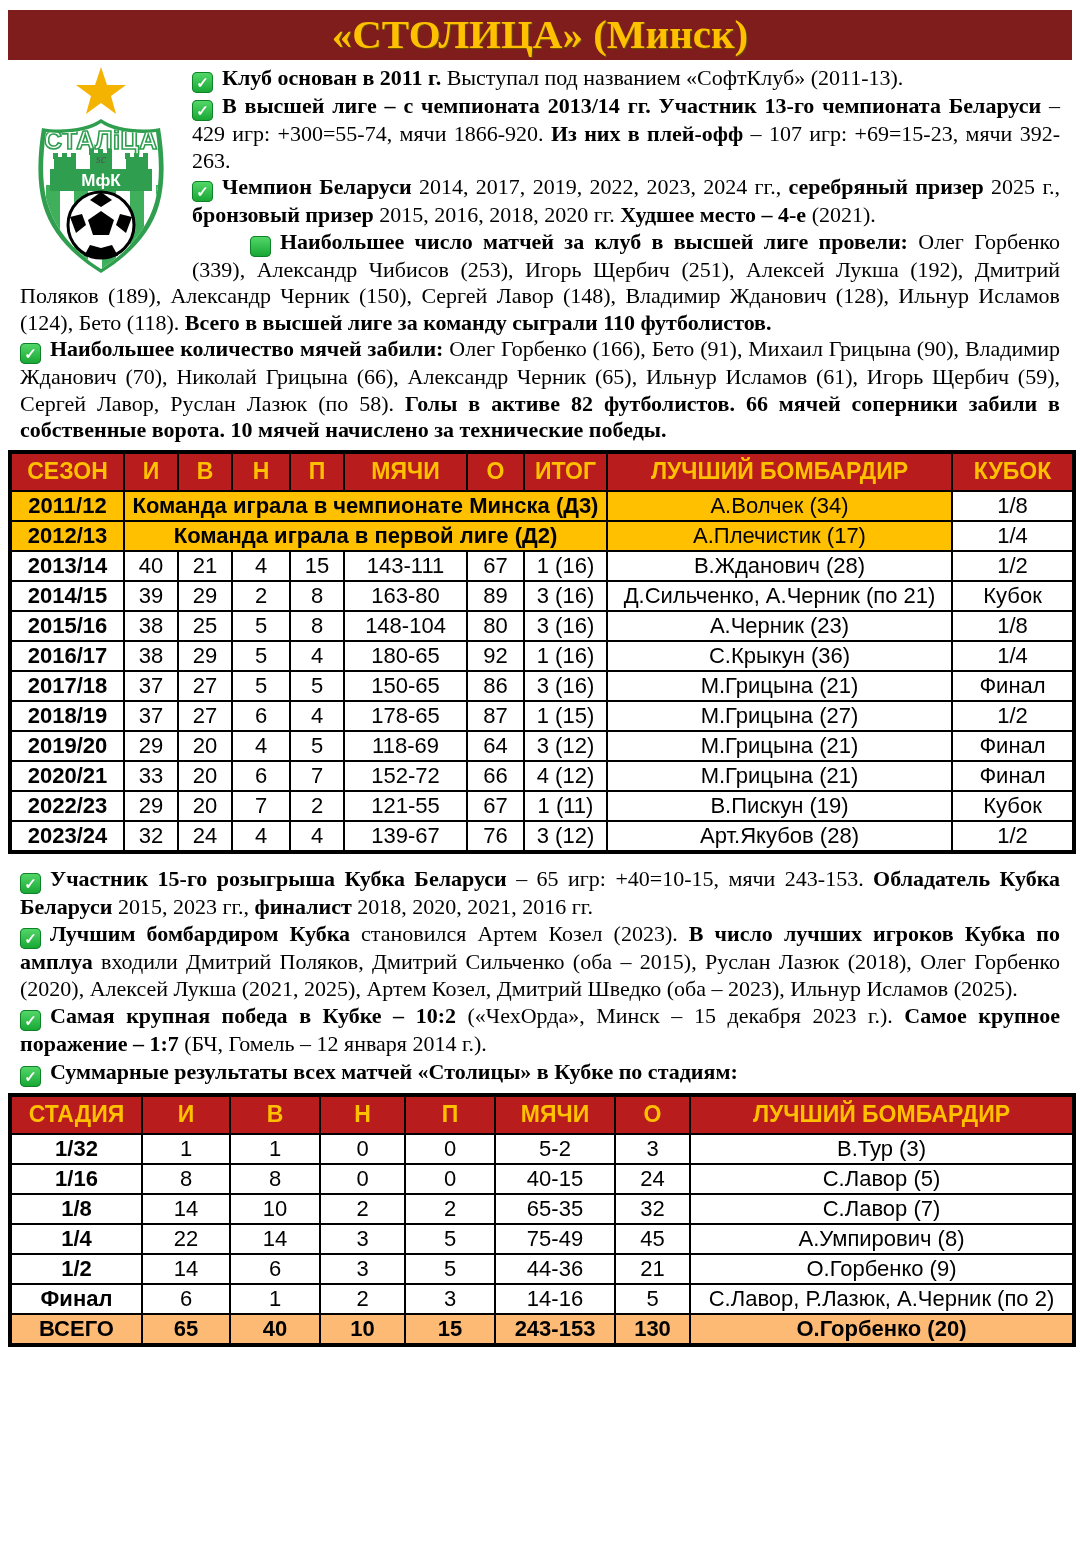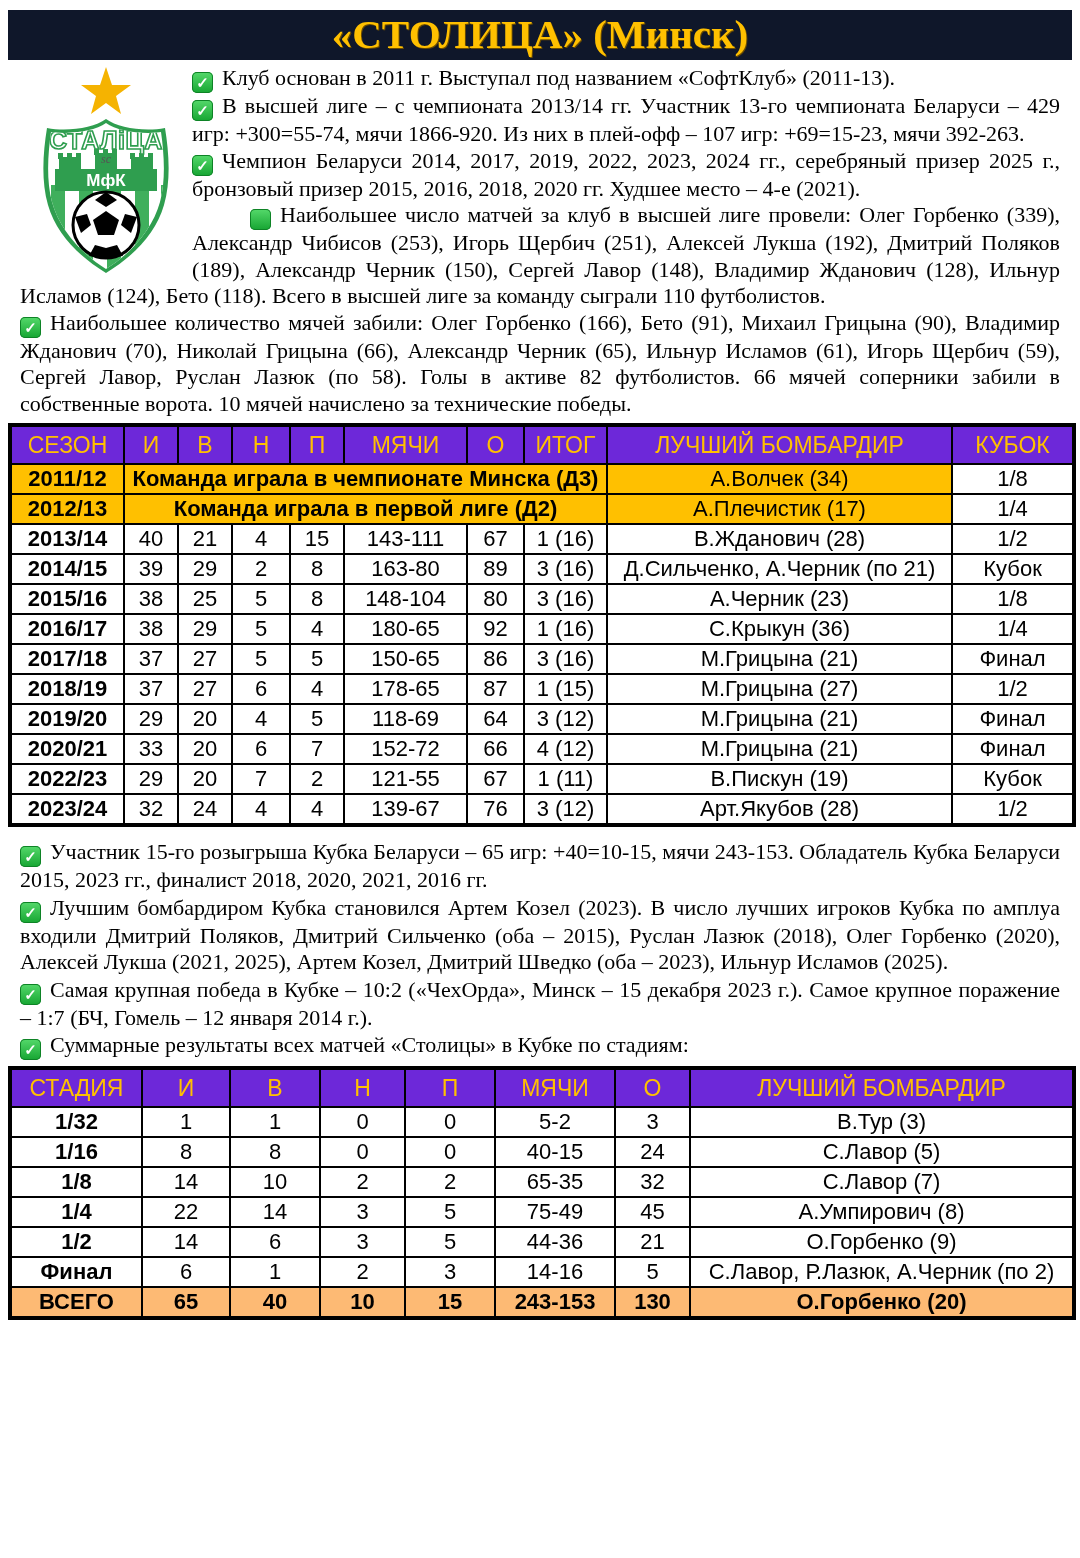--- a/index.html
+++ b/index.html
@@ -1,43 +1,43 @@
 <!DOCTYPE html>
 <html lang="ru"><head>
 <meta charset="utf-8">
 <style>
   html,body{margin:0;padding:0;background:#fff;}
   body{width:1080px;font-family:"Liberation Serif",serif;color:#000;}
   .page{padding:10px 8px 6px;}
   .title-bar{
-    background:#0f172a;color:#FFC000;text-align:center;
+    background:#7f1d1d;color:#FFC000;text-align:center;
     font-weight:bold;font-size:41px;line-height:48px;height:50px;
     font-family:"Liberation Serif",serif;
     text-shadow:1px 1px 0 #6b4c00;
   }
   .content{margin:5px 12px 0;font-size:22px;line-height:26.5px;text-align:justify;}
-  .logo-block{float:left;width:172px;height:208px;text-align:center;}
+  .logo-block{float:left;width:172px;height:208px;text-align:left;}
   .logo-block svg{overflow:visible;}
   p.para{margin:0;padding:0;}
   p.ind{text-indent:58px;}
   .check{
     display:inline-block;width:21px;height:21px;border-radius:5px;
     background:linear-gradient(#55d96b,#16a532);
     color:#fff;font-weight:bold;font-size:15px;line-height:21px;text-align:center;
     font-family:"Liberation Sans",sans-serif;vertical-align:-3px;margin-right:9px;
     box-shadow:inset 0 0 0 1px #0e8226;
   }
-  .b{font-weight:normal;margin-top:8px;}
+  .b{font-weight:bold;margin-top:8px;}
   table.stats{
     border-collapse:collapse;width:1064px;margin:6px auto 0;table-layout:fixed;
     font-family:"Liberation Sans",sans-serif;font-size:22px;
     border:4px solid #000;
   }
   table.stats th,table.stats td{border:2.5px solid #000;padding:0 4px;text-align:center;overflow:hidden;white-space:nowrap;}
-  table.stats thead th{background:#6d28d9;color:#FFC000;font-size:23px;height:36px;font-weight:normal;border-color:#000;}
+  table.stats thead th{background:#b91c1c;color:#FFC000;font-size:23px;height:36px;font-weight:bold;border-color:#000;}
   table.stats td{height:28px;}
   td.season{font-weight:bold;}
   td.scorer{text-align:left;padding-left:10px;}
   tr.gold td{background:#FFC000;margin-top:16px;}
   tr.gold td.note{font-weight:bold;}
   tr.gold td.plain{background:#fff;}
   tr.total td{background:#fdba74;font-weight:bold;}
   .content2{margin-top:12px;}
   .content2 p.para{margin-bottom:1px;}
 </style>

